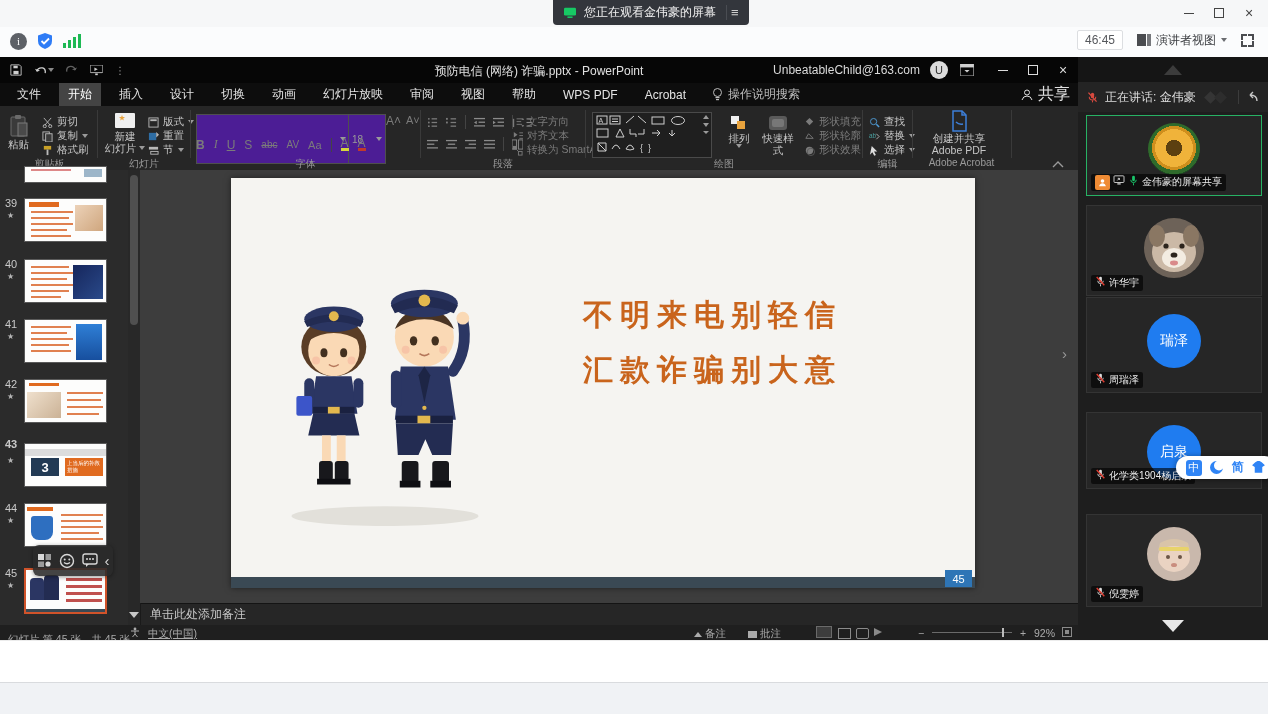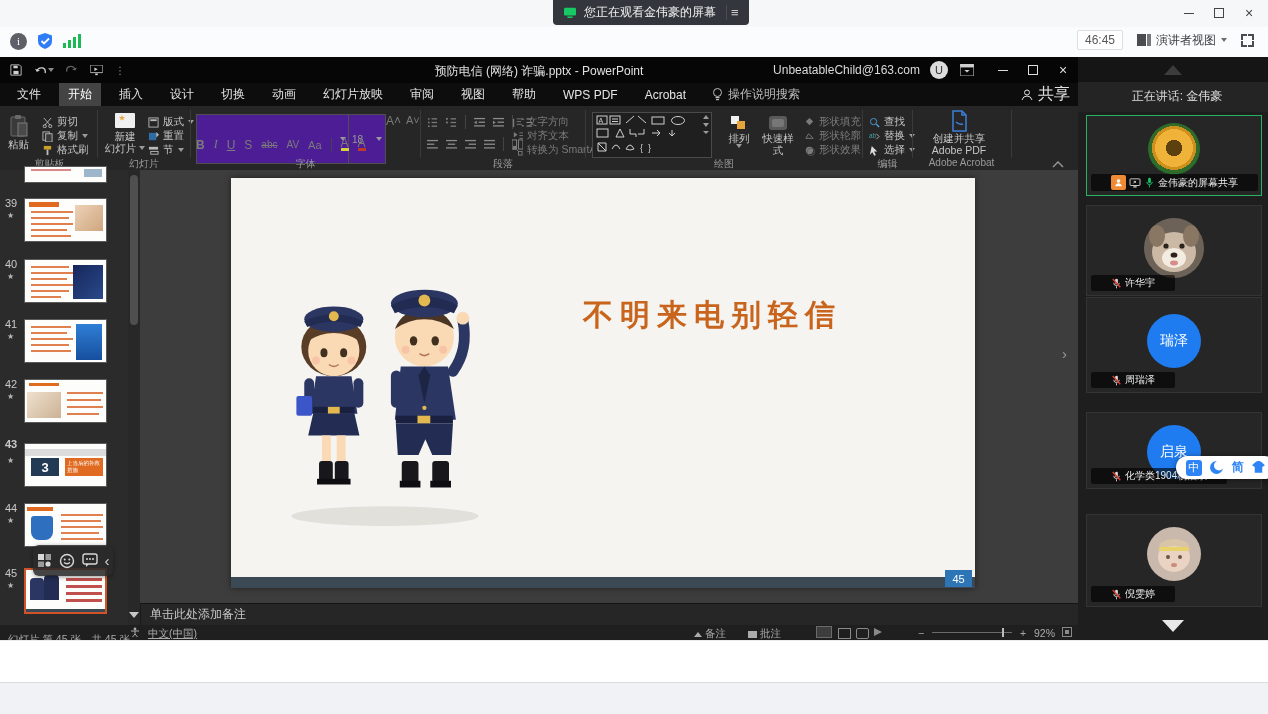--- a/index.html
+++ b/index.html
@@ -48,25 +48,25 @@
   .scrollthumb{left:130px;top:118px;width:8px;height:150px;background:#4f4f4f;border-radius:4px;}
   
   .editor{left:140px;top:113px;width:938px;height:433px;background:#3d3d3d;}
   .slide{left:231px;top:121px;width:744px;height:410px;background:#f5f4f1;box-shadow:0 0 6px rgba(0,0,0,.5);}
   .slideline{font-family:"Liberation Serif","DejaVu Serif",serif;font-weight:700;color:#c9641c;font-size:30px;height:55px;display:flex;align-items:center;white-space:nowrap;}
   .notes{left:141px;top:546px;width:937px;height:22px;background:#262626;border-top:1px solid #141414;color:#c9c9c9;font-size:12px;display:flex;align-items:center;padding-left:9px;box-sizing:border-box;}
   .pstatus{left:0;top:568px;width:1078px;height:15px;background:#1f1f1f;color:#ababab;font-size:10.5px;}
   .pstatus span{white-space:nowrap;}
   
   #sidebar{left:1078px;top:57px;width:190px;height:583px;background:#1e1e1e;}
-  .sb-head{position:absolute;left:0;top:25px;width:190px;height:30px;background:#242424;display:flex;align-items:center;gap:6px;padding-left:8px;box-sizing:border-box;color:#dedede;font-size:12px;flex-direction:column;}
+  .sb-head{position:absolute;left:0;top:25px;width:190px;height:30px;background:#242424;display:flex;align-items:center;gap:6px;padding-left:8px;box-sizing:border-box;color:#dedede;font-size:12px;}
   .tile{position:absolute;left:8px;width:176px;background:#262626;border:1px solid #343434;box-sizing:border-box;}
   .tile.active{border:1px solid #27b264;}
   .avatxt{border-radius:50%;background:#1f7cf0;color:#fff;display:flex;align-items:center;justify-content:center;font-size:14px;}
-  .chip{position:absolute;left:4px;bottom:4px;display:flex;align-items:center;gap:3px;background:rgba(0,0,0,.62);padding:1px 20px;border-radius:2px;color:#ececec;font-size:10px;white-space:nowrap;}
+  .chip{position:absolute;left:4px;bottom:4px;display:flex;align-items:flex-start;gap:3px;background:rgba(0,0,0,.62);padding:1px 4px;border-radius:2px;color:#ececec;font-size:10px;white-space:nowrap;}
   .tri-up{width:0;height:0;border-left:9px solid transparent;border-right:9px solid transparent;border-bottom:10px solid #3c3c3c;}
   .tri-down{width:0;height:0;border-left:11px solid transparent;border-right:11px solid transparent;border-top:12px solid #e8e8e8;}
   
   #mbar{left:0;top:640px;width:1268px;height:42px;background:#ffffff;border-top:1px solid #ececec;box-sizing:border-box;}
   
   #taskbar{left:0;top:682px;width:1268px;height:32px;background:#f0f2f5;border-top:1px solid #d9dbde;box-sizing:border-box;}
   
   .ime{left:1176px;top:456px;width:88px;height:23px;background:#fff;border-radius:12px;box-shadow:0 1px 6px rgba(0,0,0,.45);display:flex;align-items:center;justify-content:space-around;padding:0 6px;}
   
   .floatbar{left:33px;top:545px;width:80px;height:31px;background:rgba(42,42,42,.88);border-radius:6px;display:flex;align-items:center;justify-content:space-around;box-shadow:0 1px 4px rgba(0,0,0,.4);}
@@ -650,20 +650,21 @@
           <rect x="136" y="114" width="11" height="38" rx="5.5" fill="#2b3663"></rect>
           <path d="M141 168 h58 l-2 32 h-19 l-7 -16 -7 16 h-21z" fill="#232c52"></path>
           <rect x="147" y="206" width="17" height="22" rx="3" fill="#18181c"></rect>
           <rect x="178" y="206" width="17" height="22" rx="3" fill="#18181c"></rect>
           <path d="M145 226 h21 v7 h-21z M176 226 h21 v7 h-21z" fill="#0e0e12"></path>
         </g>
       </svg>
 
       <div class="a" style="left:352px;top:110px;">
         <div class="slideline" style="letter-spacing:7px;">不明来电别轻信</div>
+        <div class="slideline" style="letter-spacing:7px;">汇款诈骗别大意</div>
       </div>
       <div class="a" style="left:0;bottom:0;width:744px;height:11px;background:#3a4954;"></div>
       <div class="a" style="right:3px;bottom:1px;width:27px;height:17px;background:#2e75b6;color:#fff;font-size:11px;display:flex;align-items:center;justify-content:center;">45</div>
     </div>
     <div class="a" style="left:1062px;top:288px;color:#999;font-size:15px;">›</div>
 
     <div class="a notes">
         <span>单击此处添加备注</span>
       </div>
 

